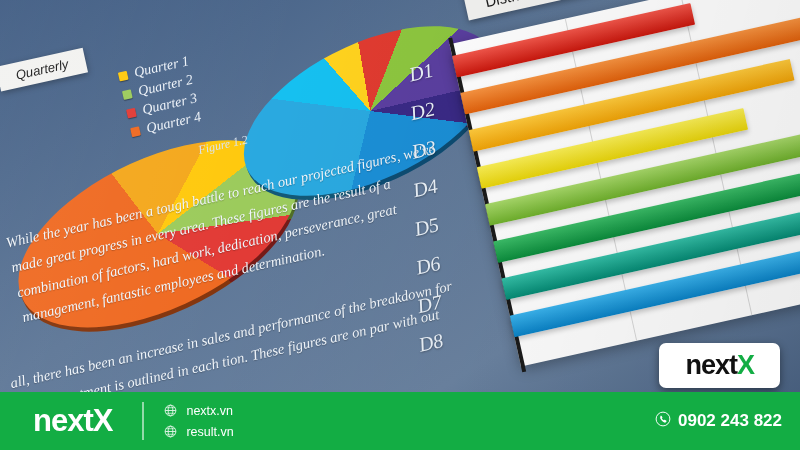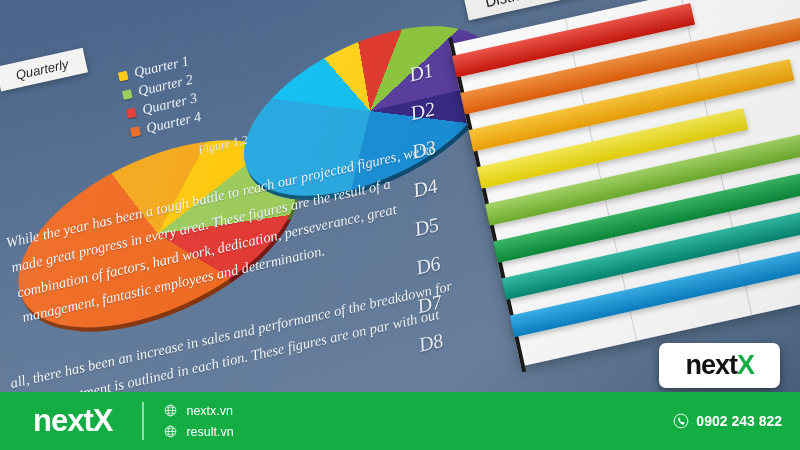--- a/index.html
+++ b/index.html
@@ -83,21 +83,21 @@
   .footer{
     position:absolute;left:0;bottom:0;width:800px;height:58px;
     background:#13ad44;display:flex;align-items:center;
   }
   .f-logo{color:#fff;font-size:31px;font-weight:bold;letter-spacing:-1px;margin-left:33px;}
   .f-div{width:2px;height:38px;background:rgba(255,255,255,.55);margin-left:30px;}
   .f-links{margin-left:20px;display:flex;flex-direction:column;gap:7px;}
   .f-link{display:flex;align-items:center;color:#fff;font-size:12.5px;}
   .f-link svg{margin-right:9px;opacity:.9;}
   .f-phones{margin-left:auto;margin-right:18px;display:flex;align-items:center;gap:22px;}
-  .f-phone{display:flex;align-items:flex-start;color:#fff;font-size:14px;font-weight:bold;}
+  .f-phone{display:flex;align-items:flex-start;color:#fff;font-size:17px;font-weight:bold;}
   .f-phone svg{margin-right:7px;}
 
   
   .badge{
     position:absolute;right:20px;bottom:62px;
     background:#fff;border-radius:7px;padding:7px 26px;
     box-shadow:0 3px 9px rgba(0,0,0,.45);
     font-size:27px;font-weight:bold;letter-spacing:-1px;color:#111;
   }
   .badge .x{color:#13ad44;}

